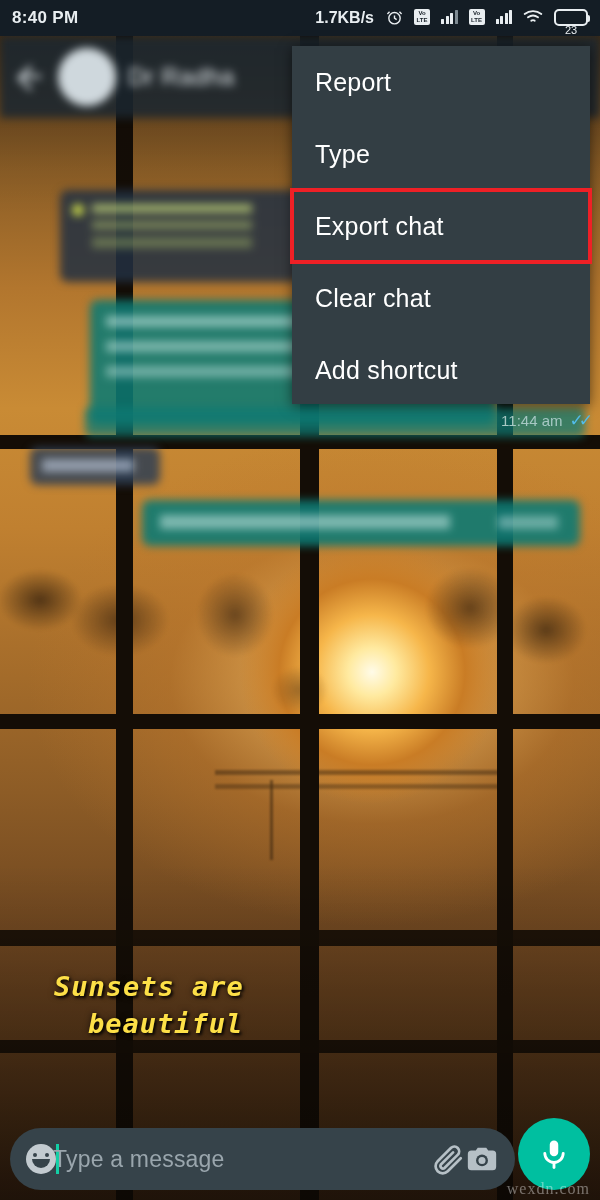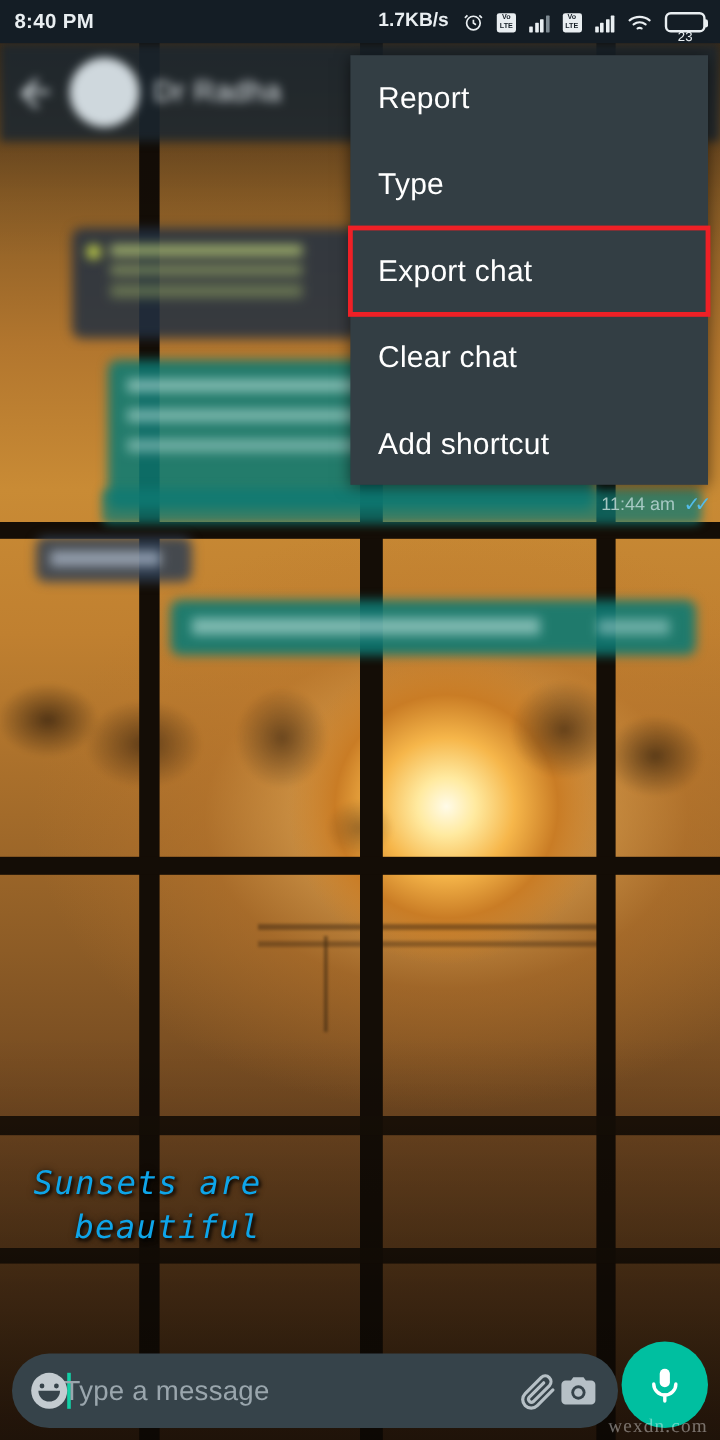--- a/index.html
+++ b/index.html
@@ -57,24 +57,24 @@
   .mv2{ left:300px; top:0; width:19px; height:1200px; }
   .mv3{ left:497px; top:0; width:16px; height:1200px; }
   .mh1{ left:0; top:435px; width:600px; height:14px; }
   .mh2{ left:0; top:714px; width:600px; height:15px; }
   .mh3{ left:0; top:930px; width:600px; height:16px; }
   .mh4{ left:0; top:1040px; width:600px; height:13px; }
   .mullion.soft{ background:rgba(22,14,7,.92); }
 
   
   #caption{
-    position:absolute; left:28px; top:968px; width:420px;
+    position:absolute; left:54px; top:968px; width:420px;
     font-family:"DejaVu Sans Mono", monospace;
-    font-style:italic; font-weight:normal; font-size:27px; line-height:37px;
-    color:#0ea5e9; letter-spacing:1px;
+    font-style:italic; font-weight:bold; font-size:27px; line-height:37px;
+    color:#fde047; letter-spacing:1px;
     text-shadow:2px 2px 3px rgba(0,0,0,.85), 0 0 6px rgba(0,0,0,.6);
   }
   #caption .l2{ display:block; margin-left:34px; }
 
   
   .bubble{ position:absolute; border-radius:8px; filter:blur(4.5px); }
   .bq{ left:60px; top:190px; width:240px; height:92px; background:rgba(34,48,66,.85); }
   .bq:before{
     content:""; position:absolute; left:12px; top:14px; width:12px; height:12px;
     border-radius:50%; background:#c9d84a;
@@ -134,21 +134,21 @@
   #avatar{ width:58px; height:58px; border-radius:50%; background:#cfd8dd; }
   #contact{ font-size:24px; color:#e7edf1; letter-spacing:.5px; }
 
   
   #statusbar{
     position:absolute; left:0; top:0; width:600px; height:36px;
     background:#141d25; color:#e9eef1;
     display:flex; align-items:center; padding:0 12px; font-size:17px;
   }
   #clock{ font-weight:bold; letter-spacing:.3px; }
-  #sysicons{ margin-left:auto; display:flex; align-items:flex-end; gap:11px; }
+  #sysicons{ margin-left:auto; display:flex; align-items:flex-start; gap:11px; }
   #netspeed{ font-weight:bold; font-size:16px; margin-right:1px; }
   .alarm{ width:17px; height:17px; position:relative; }
   .alarm svg{ display:block; }
   .volte{
     width:16px; height:16px; background:#e9eef1; border-radius:2px;
     color:#141d25; font-size:6px; font-weight:bold; line-height:7px;
     display:flex; flex-direction:column; align-items:center; justify-content:center;
     font-family:"Liberation Sans", sans-serif;
   }
   .bars{ display:flex; align-items:flex-end; gap:1.5px; height:15px; }

